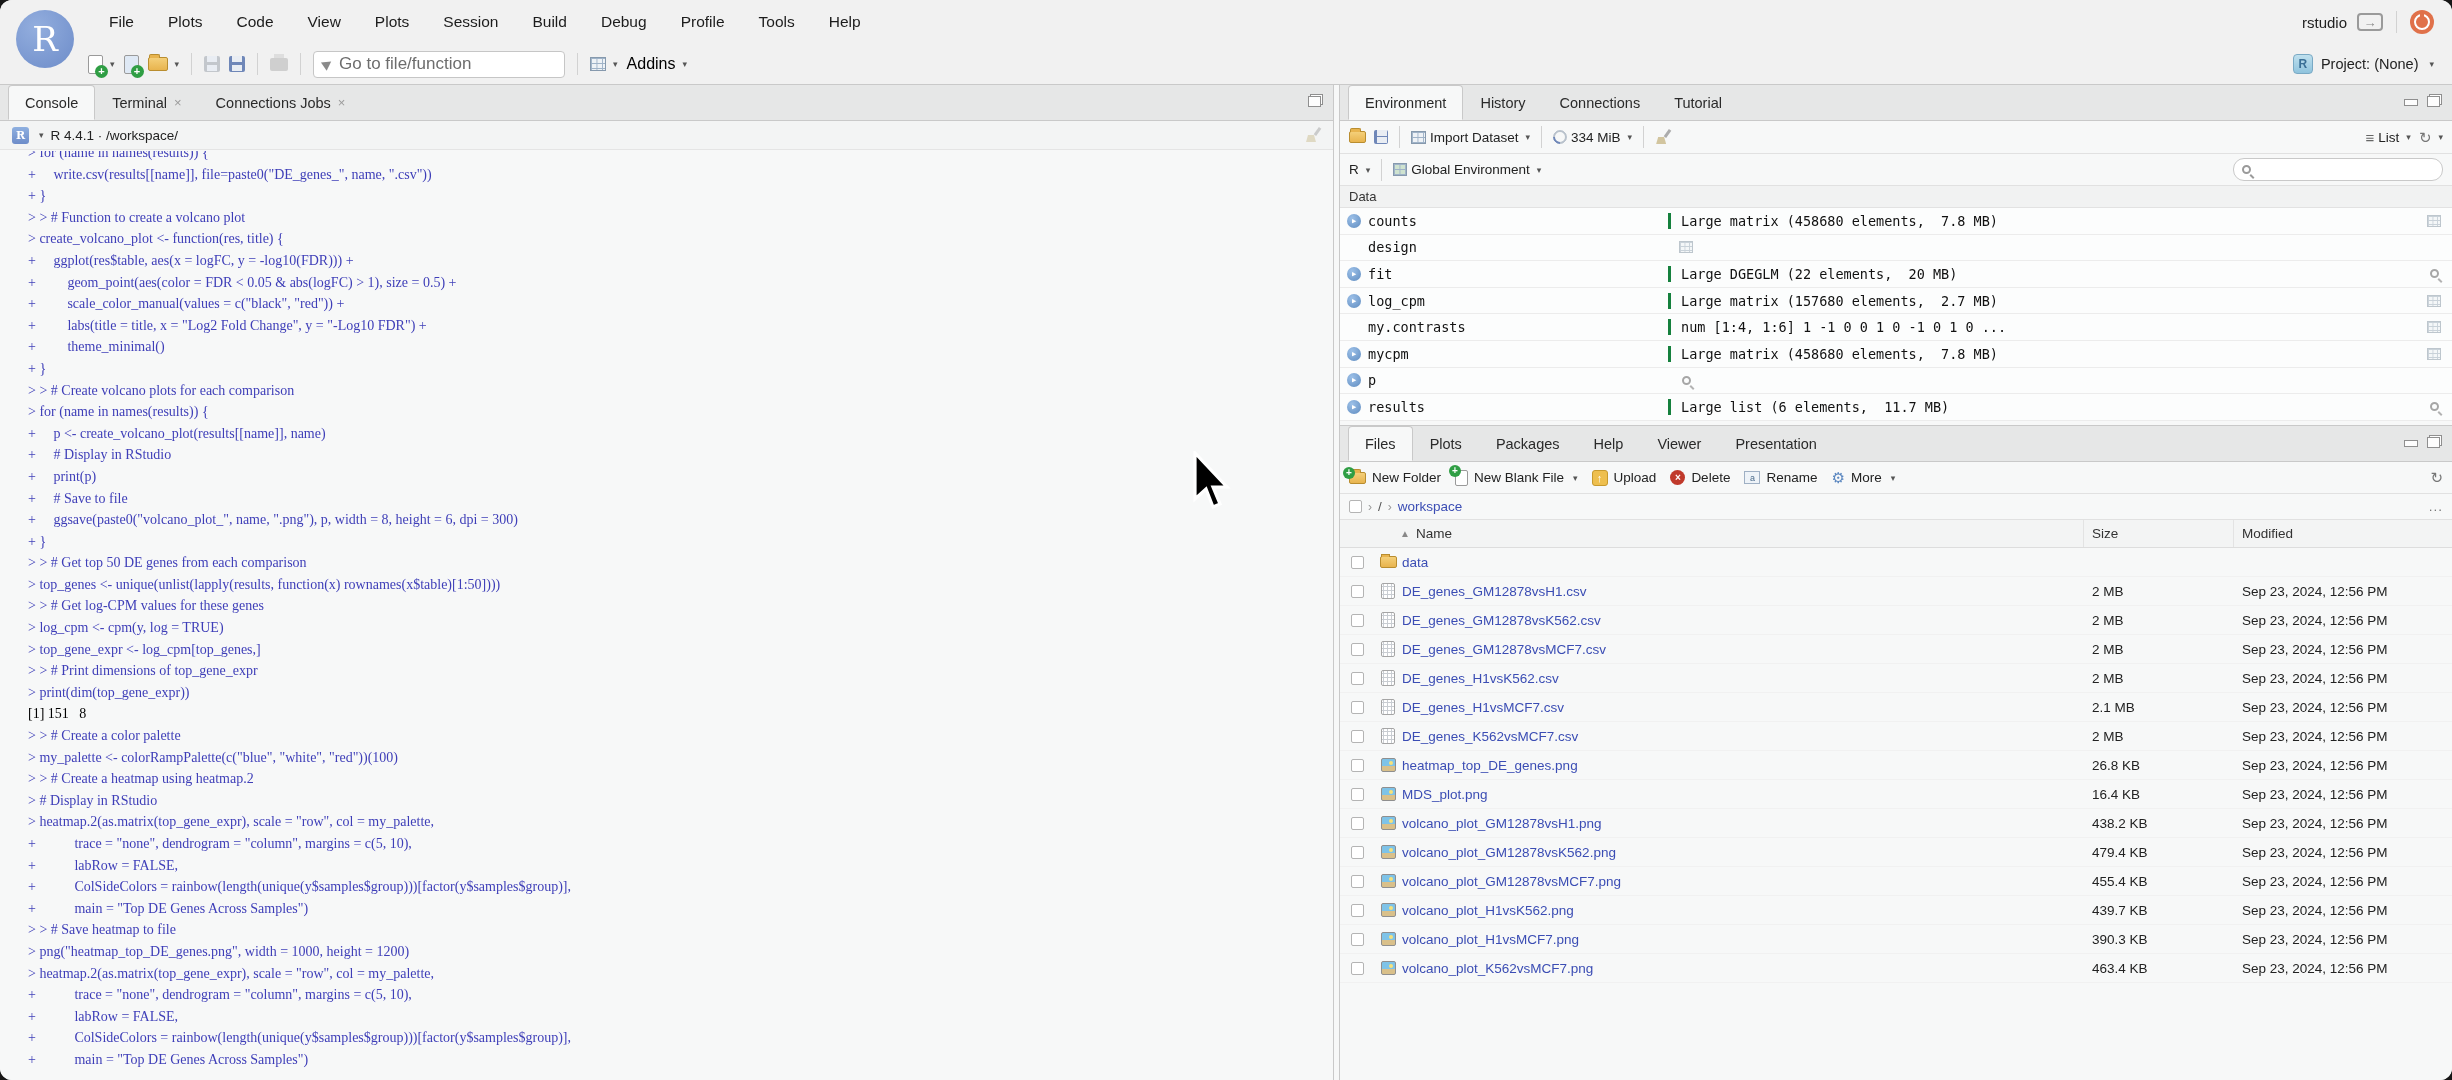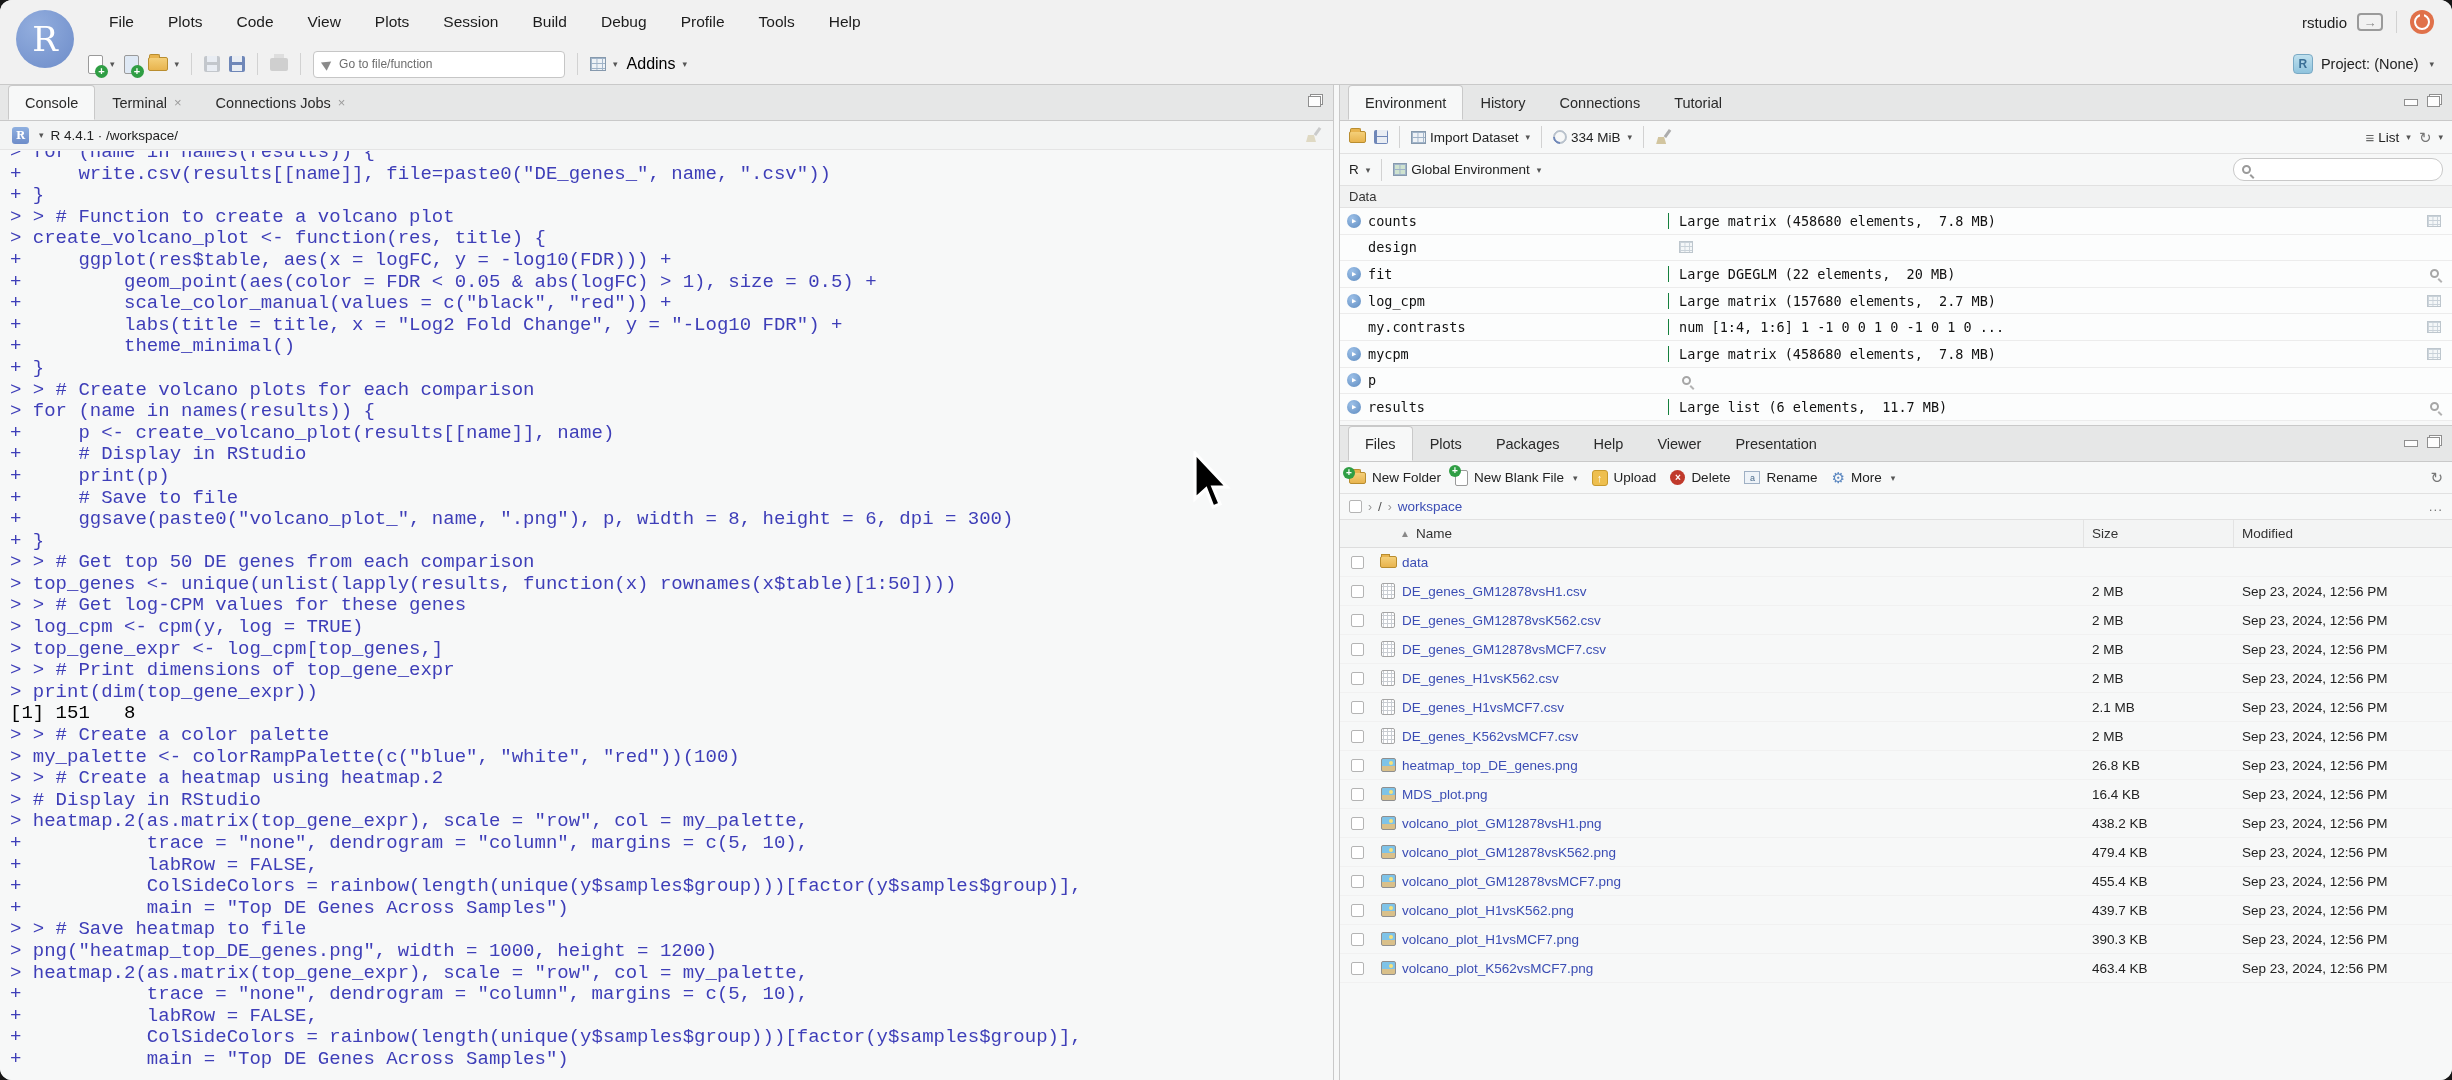--- a/index.html
+++ b/index.html
@@ -32,21 +32,21 @@
   .ic-floppy.dim{background:#c3c7cc}
   .ic-floppy:before{content:"";position:absolute;left:3px;top:0;width:10px;height:6px;background:#e9edf3}
   .ic-floppy:after{content:"";position:absolute;left:3px;bottom:1px;width:10px;height:6px;background:#e9edf3}
   .ic-printer{width:18px;height:13px;background:#cfcfcf;border-radius:2px;position:relative}
   .ic-printer:before{content:"";position:absolute;left:4px;top:-4px;width:10px;height:4px;background:#dedede}
   .ic-grid{width:16px;height:14px;background:
       linear-gradient(#9fb3c8 1px,transparent 1px) 0 0/100% 5px,
       linear-gradient(90deg,#9fb3c8 1px,transparent 1px) 0 0/5.5px 100%,#eef2f6;border:1px solid #8699ad}
   .ic-go{width:0;height:0;border-left:9px solid #8a8a8a;border-top:5px solid transparent;border-bottom:5px solid transparent;transform:rotate(-35deg)}
   .goto-box{display:flex;align-items:center;gap:7px;width:252px;height:27px;background:#fff;border:1px solid #c6c6c6;border-radius:4px;padding:0 9px}
-  .goto-box input{border:none;outline:none;width:200px;font-size:12px;color:#ef4444;background:transparent}
+  .goto-box input{border:none;outline:none;width:200px;font-size:17px;color:#ef4444;background:transparent}
   .goto-box input::placeholder{color:#6d6d6d}
   .chrome-right{position:absolute;right:18px;top:0;display:flex;flex-direction:column;align-items:flex-end}
   .chrome-right .r1{height:44px;display:flex;align-items:center;gap:10px;font-size:15px;color:#222}
   .chrome-right .r2{height:40px;display:flex;align-items:center;gap:8px;font-size:14.5px;color:#222}
   .ic-exit{width:26px;height:18px;border:2px solid #9a9a9a;border-radius:4px;color:#8a8a8a;font-size:13px;display:flex;align-items:center;justify-content:center;line-height:1}
   .ic-power{width:24px;height:24px;border-radius:50%;background:#e0714a;color:#fff;display:flex;align-items:center;justify-content:center;position:relative}
   .ic-power:before{content:"";width:12px;height:12px;border:2px solid #fff;border-radius:50%}
   .ic-power:after{content:"";position:absolute;top:4px;left:11px;width:2px;height:7px;background:#e0714a;box-shadow:0 0 0 1px #e0714a}
   .ic-rproj{width:20px;height:20px;border-radius:4px;background:linear-gradient(#bfe0ee,#8fc3dd);border:1px solid #79a9c4;color:#3a6f96;font-size:12px;font-weight:bold;display:flex;align-items:center;justify-content:center}
   
@@ -60,22 +60,22 @@
   .ic-max{width:15px;height:13px;position:relative}
   .ic-max:before{content:"";position:absolute;right:0;top:0;width:11px;height:9px;border:1px solid #8f8f8f;background:#fdfdfd}
   .ic-max:after{content:"";position:absolute;left:0;bottom:0;width:11px;height:9px;border:1px solid #8f8f8f;background:#fdfdfd}
   
   .console-pane{position:absolute;left:0;top:85px;width:1334px;bottom:0;background:var(--pane);border-right:1px solid var(--border)}
   .version-row{height:29px;background:#f3f4f4;border-bottom:1px solid #e4e4e4;display:flex;align-items:center;gap:7px;padding:0 12px;font-size:13.5px;color:#222;position:relative}
   .ic-rmini{width:17px;height:17px;border-radius:3px;background:linear-gradient(#8fb0e0,#6d8cc9);color:#fff;font-size:11px;font-weight:bold;display:flex;align-items:center;justify-content:center;font-family:"DejaVu Serif",serif}
   .ic-broom{width:16px;height:16px;position:relative;opacity:.45}
   .ic-broom:before{content:"";position:absolute;left:11px;top:0;width:3px;height:9px;background:#9a9a9a;transform:rotate(35deg)}
   .ic-broom:after{content:"";position:absolute;left:1px;top:8px;width:10px;height:7px;background:#c9b98a;clip-path:polygon(0 100%,100% 100%,80% 0,20% 0)}
-  .console-body{position:absolute;left:0;right:0;top:66px;bottom:0;overflow:hidden;padding-left:10px;
-                font-family:Liberation Mono, monospace;font-size:19px;line-height:21.6px;white-space:pre}
+  .console-body{position:absolute;left:0;right:0;top:66px;bottom:0;overflow:hidden;padding-left:28px;
+                font-family:Liberation Serif, serif;font-size:14px;line-height:21.6px;white-space:pre}
   .console-line{white-space:pre}
   .console-line.input{color:var(--console-blue)}
   .console-line.output{color:#000}
   .console-body .console-line:first-child{margin-top:-9px}
   
   .env-pane{position:absolute;left:1339px;top:85px;width:1113px;height:341px;background:var(--pane);border-left:1px solid var(--border);border-bottom:1px solid var(--border)}
   .files-pane{position:absolute;left:1339px;top:426px;width:1113px;bottom:0;background:var(--pane);border-left:1px solid var(--border)}
   .subbar{display:flex;align-items:center;gap:8px;padding:0 9px;border-bottom:1px solid #e1e1e1;font-size:13.5px;color:#222}
   .env-toolbar{height:33px}
   .scope-row{height:32px}
@@ -84,21 +84,21 @@
   .ic-mag:after{content:"";position:absolute;left:7px;top:7px;width:2px;height:5px;background:#9a9a9a;transform:rotate(-45deg)}
   .ic-gauge{width:14px;height:14px;border-radius:50%;border:2px solid #b9c2cc;border-bottom-color:#6f87b8;transform:rotate(45deg)}
   .ic-list{font-size:15px;color:#666;line-height:1}
   .ic-refresh{font-size:15px;color:#777;line-height:1}
   .data-header{height:22px;background:#f1f2f2;border-bottom:1px solid #e2e2e2;display:flex;align-items:center;padding-left:9px;font-size:13px;color:#333}
   .env-rows{}
   .env-row{height:26.6px;display:flex;align-items:center;border-bottom:1px solid #ececec;background:#fcfdfd;font-family:"DejaVu Sans Mono",monospace;font-size:13.5px;color:#111}
   .env-row .expander{width:28px;display:flex;justify-content:center}
   .exp-arrow{width:14px;height:14px;border-radius:50%;background:radial-gradient(circle at 35% 30%,#9cc0e8,#5f8cc0);color:#fff;font-size:7px;display:flex;align-items:center;justify-content:center}
   .env-row .obj-name{width:300px;white-space:pre}
-  .env-row .obj-value{flex:1;white-space:pre;border-left:1px solid #15803d;padding-left:10px}
+  .env-row .obj-value{flex:1;white-space:pre;border-left:3px solid #15803d;padding-left:10px}
   .env-row .action{width:36px;display:flex;justify-content:center;opacity:.75}
   .ic-grid-sm{width:14px;height:12px;background:
       linear-gradient(#b9c4ce 1px,transparent 1px) 0 0/100% 4px,
       linear-gradient(90deg,#b9c4ce 1px,transparent 1px) 0 0/4.5px 100%,#f2f5f7;border:1px solid #a9b4be}
   
   .files-toolbar{height:32px;gap:14px}
   .files-toolbar .tbtn{gap:6px}
   .ti{position:relative;display:inline-flex}
   .ti-new-folder .ic-folder{width:17px;height:12px}
   .ti-new-folder .ic-plus{left:-6px;right:auto;top:-5px;bottom:auto;width:12px;height:12px;font-size:10px}

